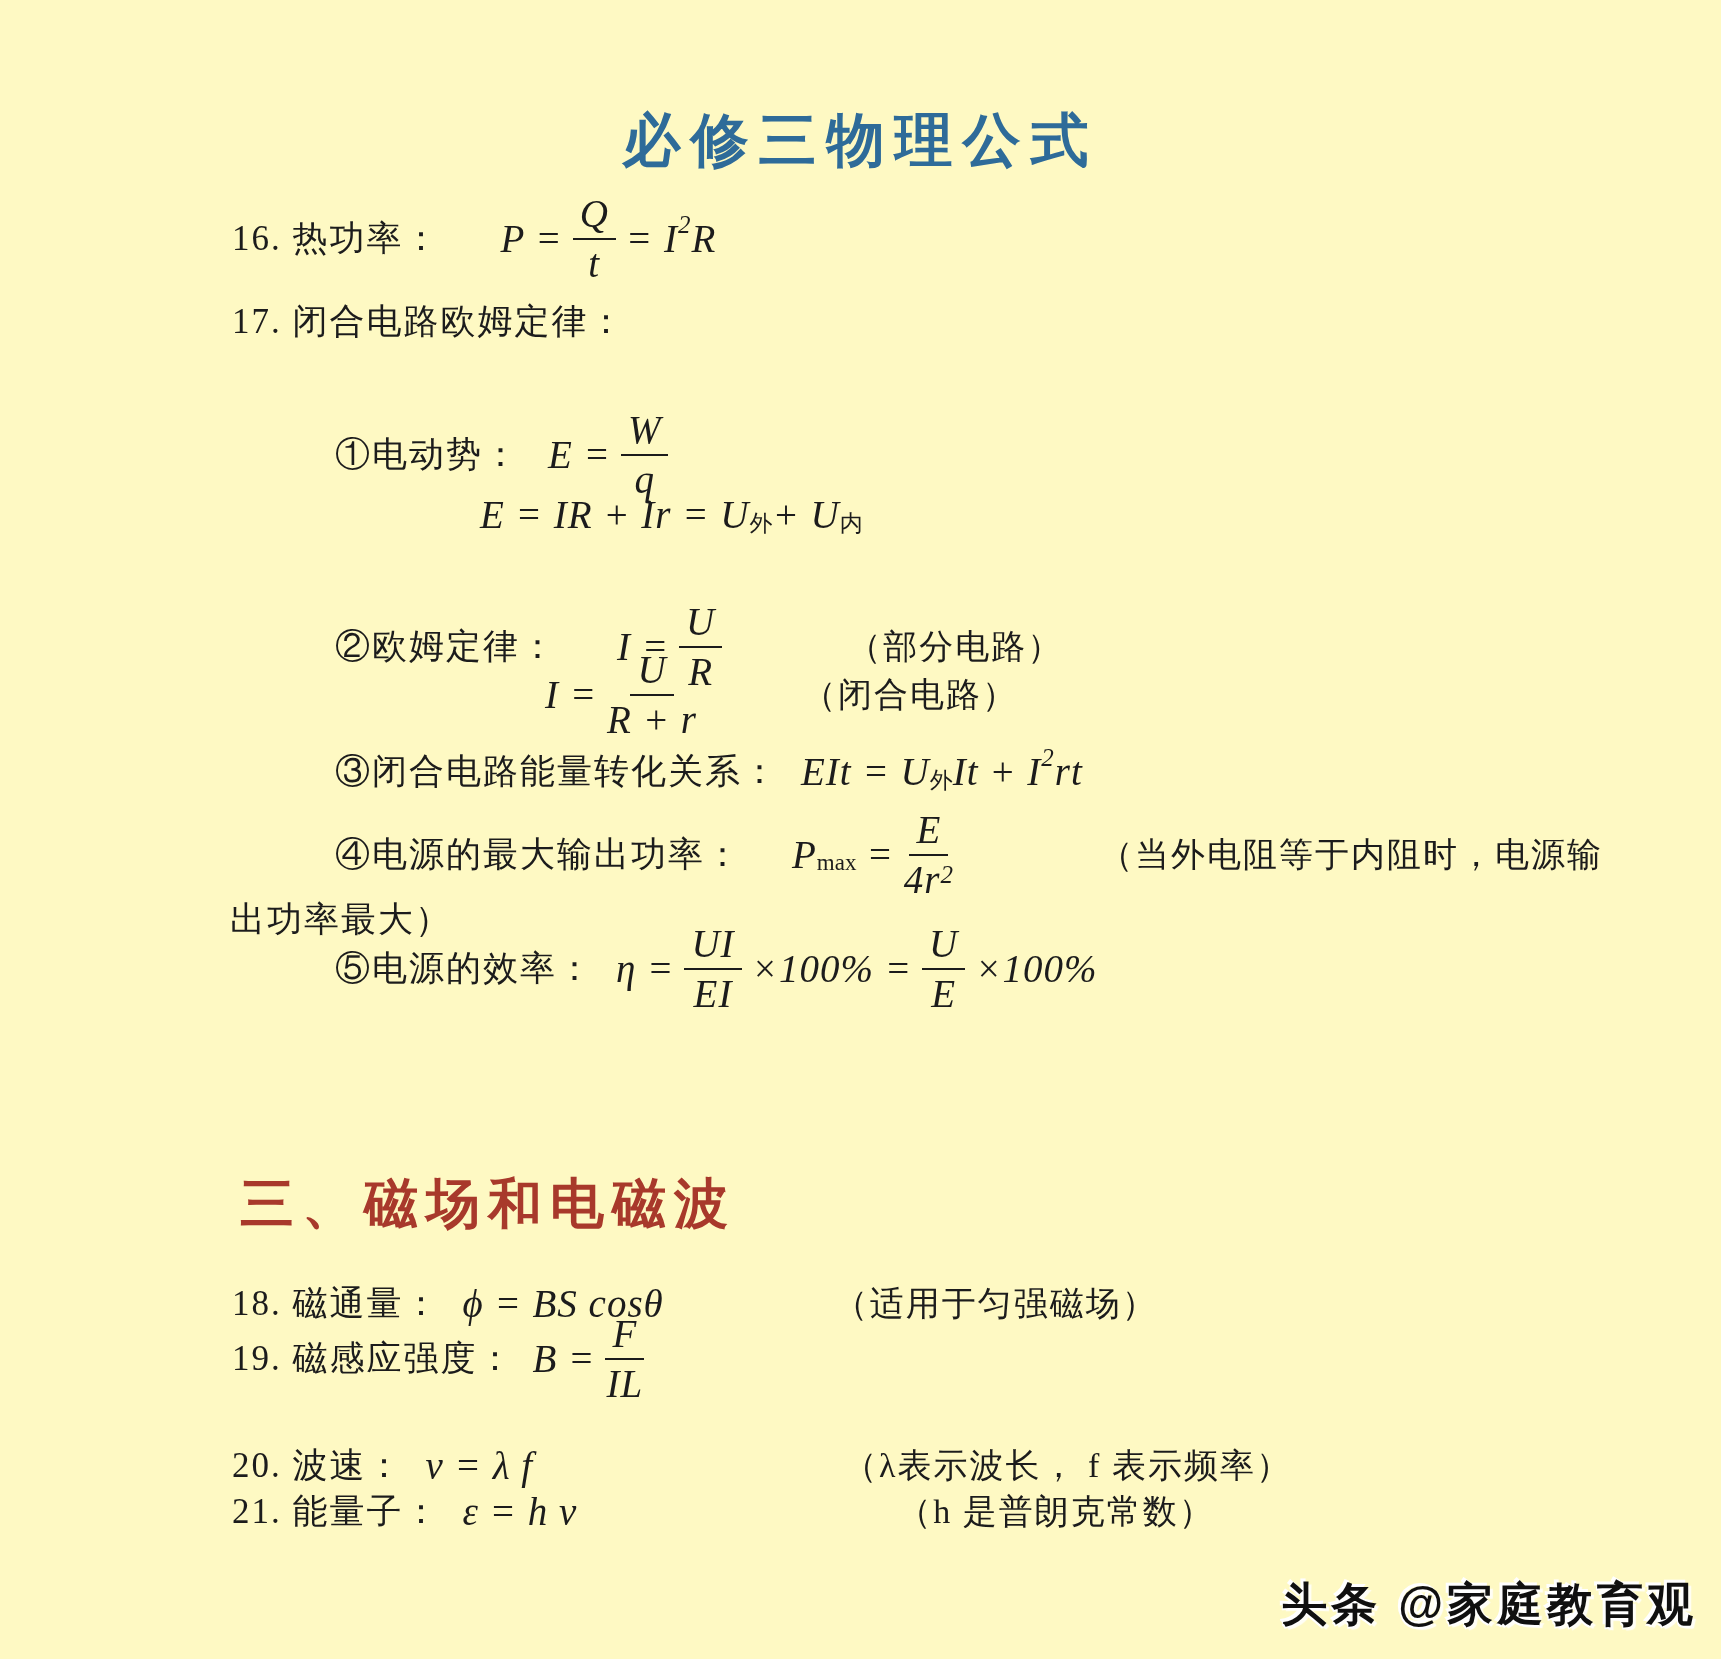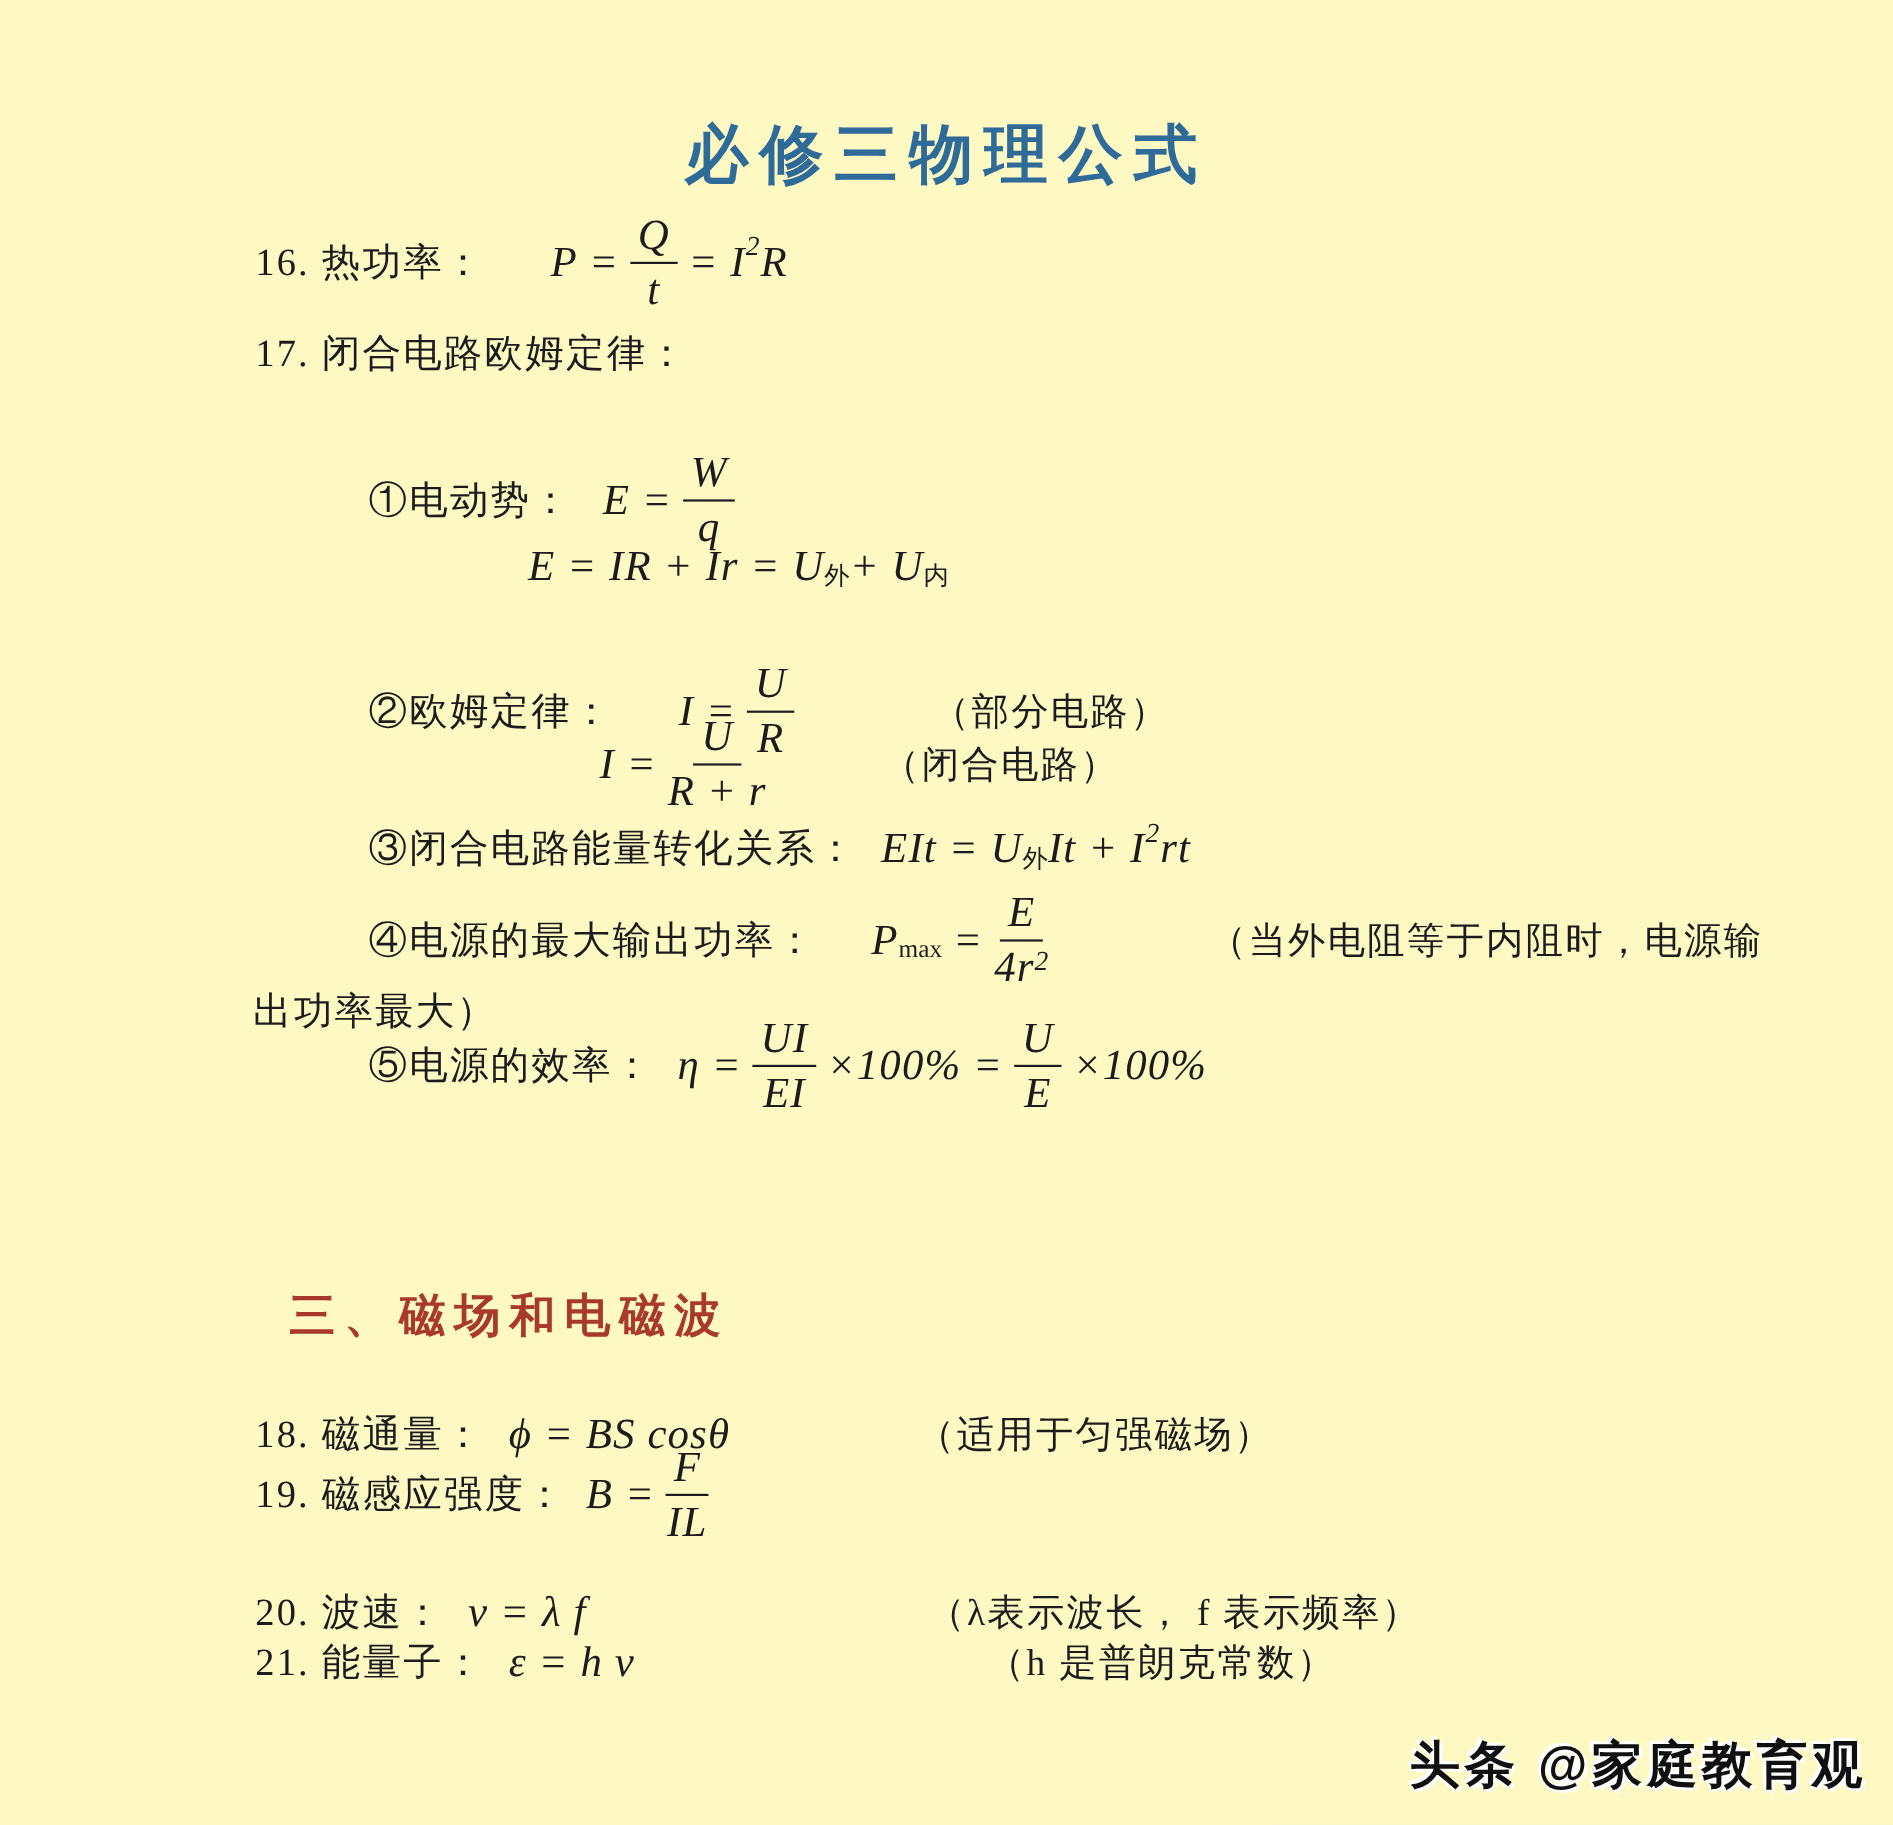--- a/index.html
+++ b/index.html
@@ -39,21 +39,21 @@
   .msub{font-size:23px;font-style:normal;position:relative;top:0.38em;letter-spacing:0;}
   .note{font-size:34px;font-style:normal;letter-spacing:2px;}
   .title{
     position:absolute;top:102px;left:0;width:100%;
     text-align:center;
     font-size:58px;font-weight:700;
     letter-spacing:10px;
   }
   .section-heading{
     position:absolute;
-    font-size:42px;font-weight:700;letter-spacing:8px;margin-left:23px;
+    font-size:54px;font-weight:700;letter-spacing:8px;
   }
   .watermark{
     position:absolute;
     font-family:"Liberation Sans","DejaVu Sans",sans-serif;
     font-weight:900;
     font-size:46px;
     color:#101010;
     letter-spacing:4px;
     text-shadow:-3px -3px 0 #ffffff, 3px 3px 1px rgba(255,255,255,0.85), -1px 2px 0 #ffffff;
   }

